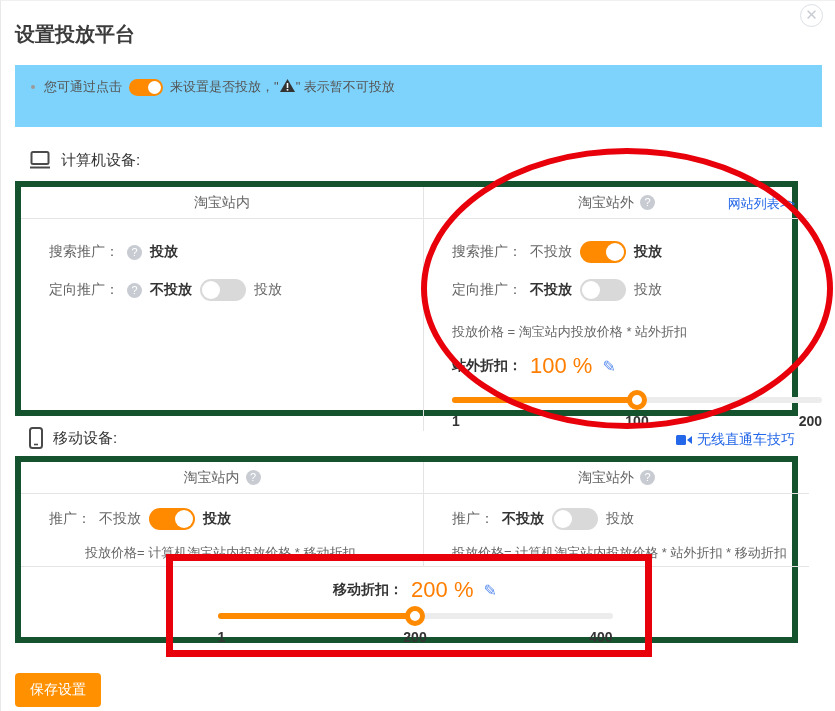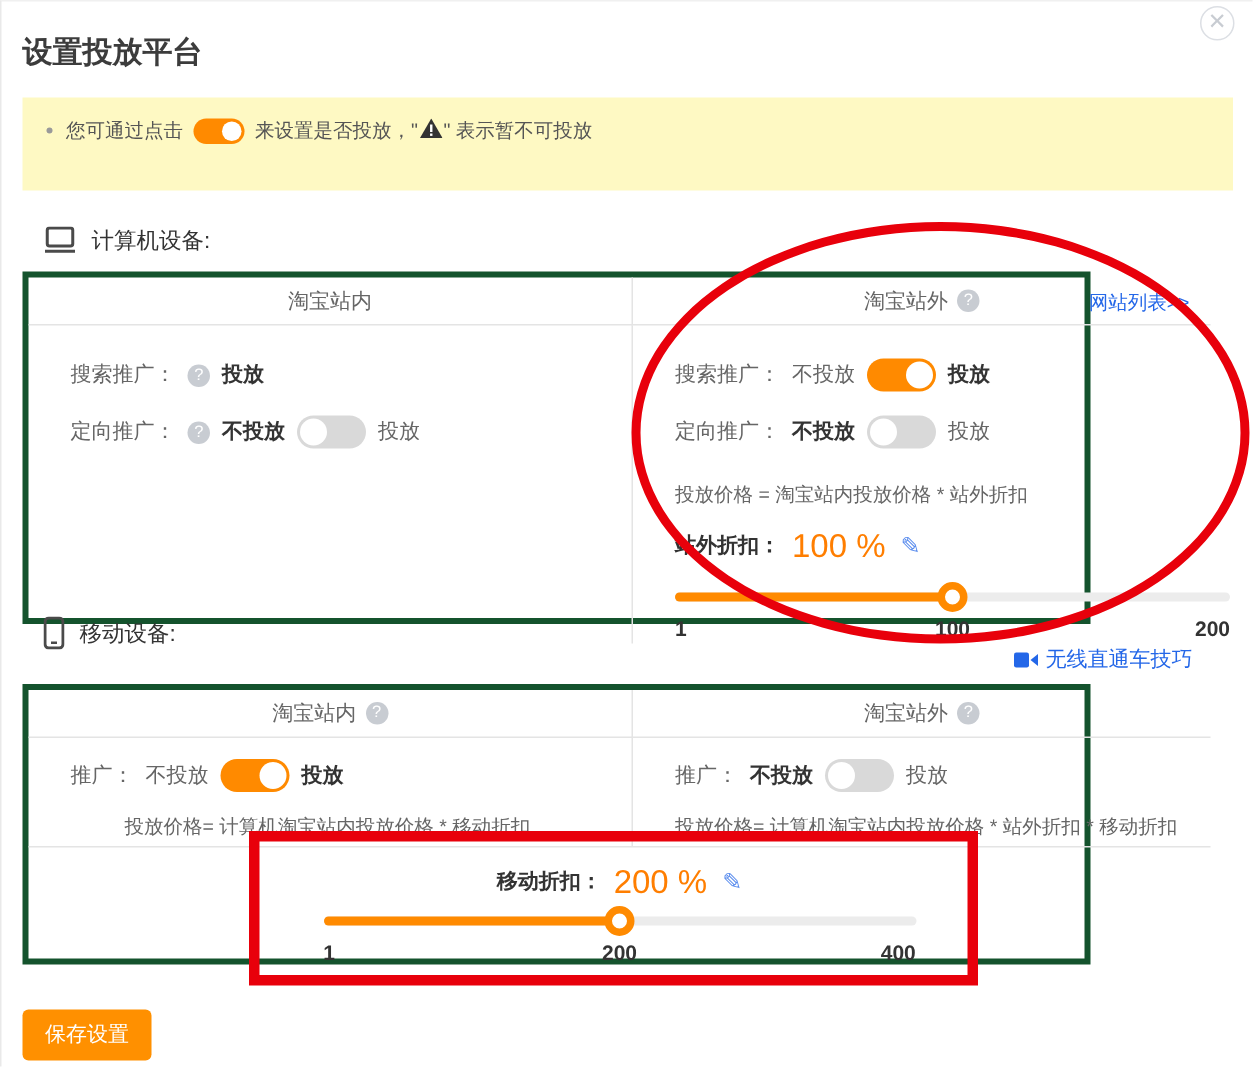--- a/index.html
+++ b/index.html
@@ -5,21 +5,21 @@
   * { margin:0; padding:0; box-sizing:border-box; }
   html,body { width:835px; height:711px; }
   body { font-family:"Liberation Sans","DejaVu Sans",sans-serif; background:#fff; color:#666; font-size:14px; }
   .panel { position:relative; width:835px; height:711px; background:#fff; border-left:1px solid #e9e9e9; border-top:1px solid #f0f0f0; overflow:hidden; }
 
   
   .title { position:absolute; left:14px; top:20px; font-size:20px; font-weight:bold; color:#3c3c3c; }
   .close { position:absolute; right:12px; top:3px; width:23px; height:23px; border:1px solid #dcdfe4; border-radius:50%; color:#c8ccd2; text-align:center; line-height:20px; font-size:15px; cursor:pointer; }
 
   
-  .notice { position:absolute; left:14px; top:64px; width:807px; height:62px; background:#fef9c3; padding:10px 16px 0 12px; font-size:13px; color:#555; }
+  .notice { position:absolute; left:14px; top:64px; width:807px; height:62px; background:#7dd3fc; padding:10px 16px 0 12px; font-size:13px; color:#555; }
   .n-line { display:flex; align-items:center; height:24px; margin-bottom:3px; white-space:nowrap; }
   .bullet { width:4px; height:4px; border-radius:50%; background:#9a9a9a; margin:0 9px 0 4px; flex:0 0 auto; }
   .link { color:#2467e8; text-decoration:none; cursor:pointer; }
 
   
   .toggle { position:relative; display:inline-block; width:46px; height:22px; border-radius:11px; vertical-align:middle; cursor:pointer; }
   .toggle .knob { position:absolute; top:2px; width:18px; height:18px; border-radius:50%; background:#fff; }
   .toggle.on { background:#ff8a00; } .toggle.on .knob { right:2px; }
   .toggle.off { background:#d9d9d9; } .toggle.off .knob { left:2px; }
   .toggle.small { width:34px; height:17px; margin:0 7px; }
@@ -28,21 +28,21 @@
   
   .warn { display:inline-block; margin:0 1px; }
 
   
   .sec-head { position:absolute; left:28px; display:flex; align-items:center; color:#333; font-size:15px; }
   .sec-head svg { margin-right:10px; }
   .tips-link { position:absolute; right:40px; display:flex; align-items:center; font-size:14px; color:#2467e8; cursor:pointer; }
   .tips-link svg { margin-right:5px; }
 
   
-  .tbl { position:absolute; left:14px; width:712px; border:4px solid #14532d; display:grid; grid-template-columns:403px 385px; background:#fff; }
+  .tbl { position:absolute; left:14px; width:783px; border:6px solid #14532d; display:grid; grid-template-columns:403px 385px; background:#fff; }
   #tbl-computer { top:180px; height:235px; grid-template-rows:32px 1fr; }
   #tbl-mobile   { top:455px; height:187px; grid-template-rows:32px 72px 1fr; }
   .th { border-bottom:1px solid #e4e4e4; display:flex; align-items:center; justify-content:center; color:#666; position:relative; }
   .b-r { border-right:1px solid #e4e4e4; }
   .td { padding:14px 14px 0 28px; position:relative; }
   .row { display:flex; align-items:center; height:38px; white-space:nowrap; }
   .row > * { margin-right:8px; }
   .lbl { color:#666; }
   .state-b { color:#333; font-weight:bold; }
   .state-n { color:#666; }
@@ -168,21 +168,21 @@
         <div class="handle"></div>
         <div class="ticks">
           <span class="t-min">1</span>
           <span class="t-mid">100</span>
           <span class="t-max">200</span>
         </div>
       </div>
     </div>
   </div>
 
-  <div class="sec-head" style="top:410px;">
+  <div class="sec-head" style="top:426px;">
     <svg width="14" height="22" viewBox="0 0 14 22">
         <rect x="1" y="1" width="12" height="20" rx="2.5" fill="none" stroke="#4a4a4a" stroke-width="2"></rect>
         <path d="M5 17.5 h4" stroke="#4a4a4a" stroke-width="1.6"></path>
       </svg>
     <span>移动设备:</span>
   </div>
   <div class="tips-link" style="top:430px;">
     <svg width="16" height="12" viewBox="0 0 16 12">
         <rect x="0" y="1" width="10" height="10" rx="1.5" fill="#2467e8"></rect>
         <path d="M11 6 L16 2 V10 Z" fill="#2467e8"></path>

